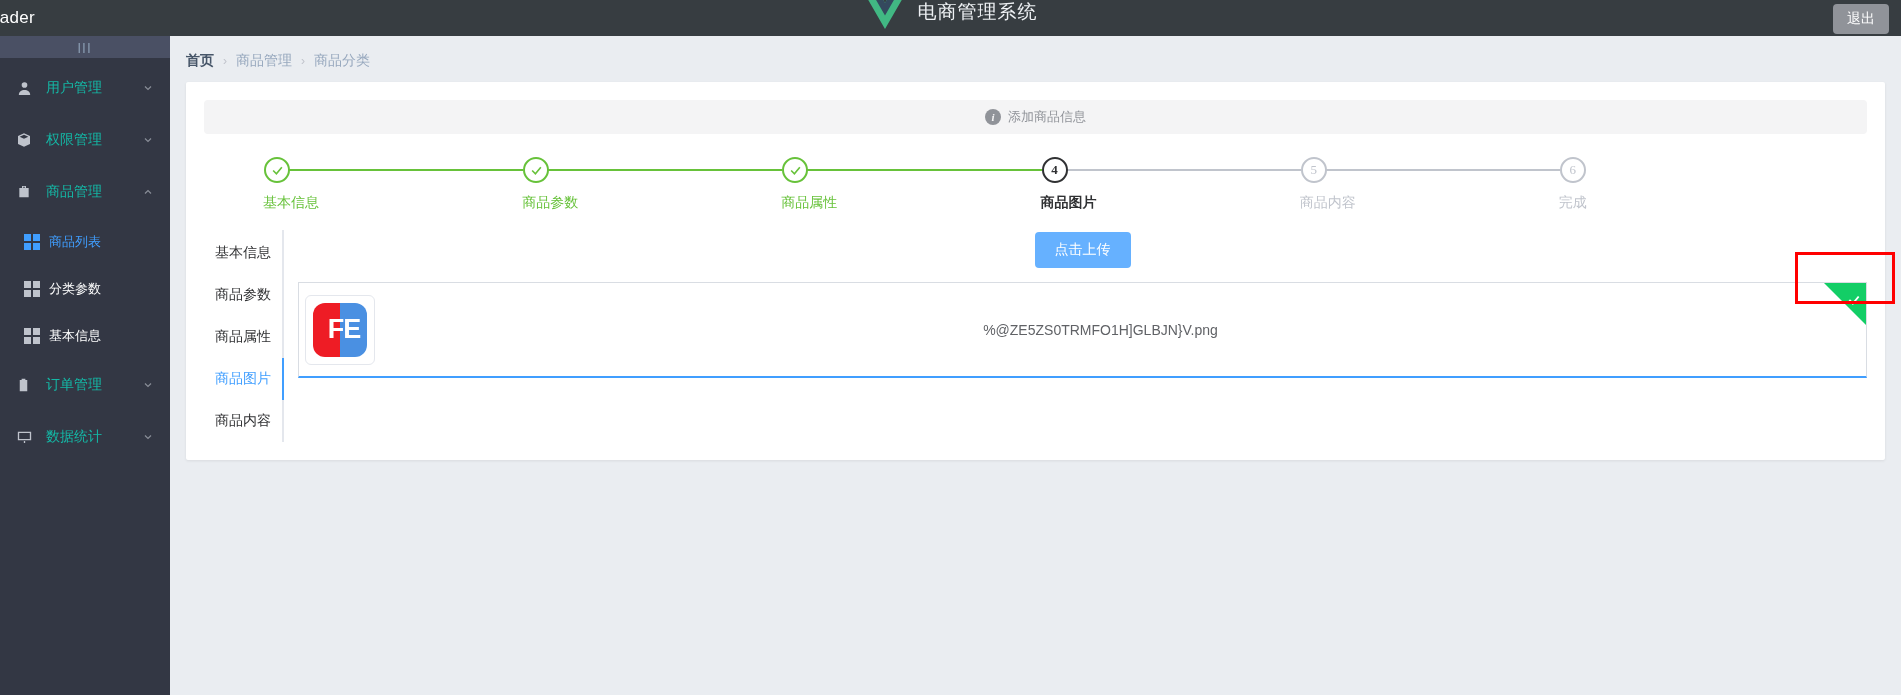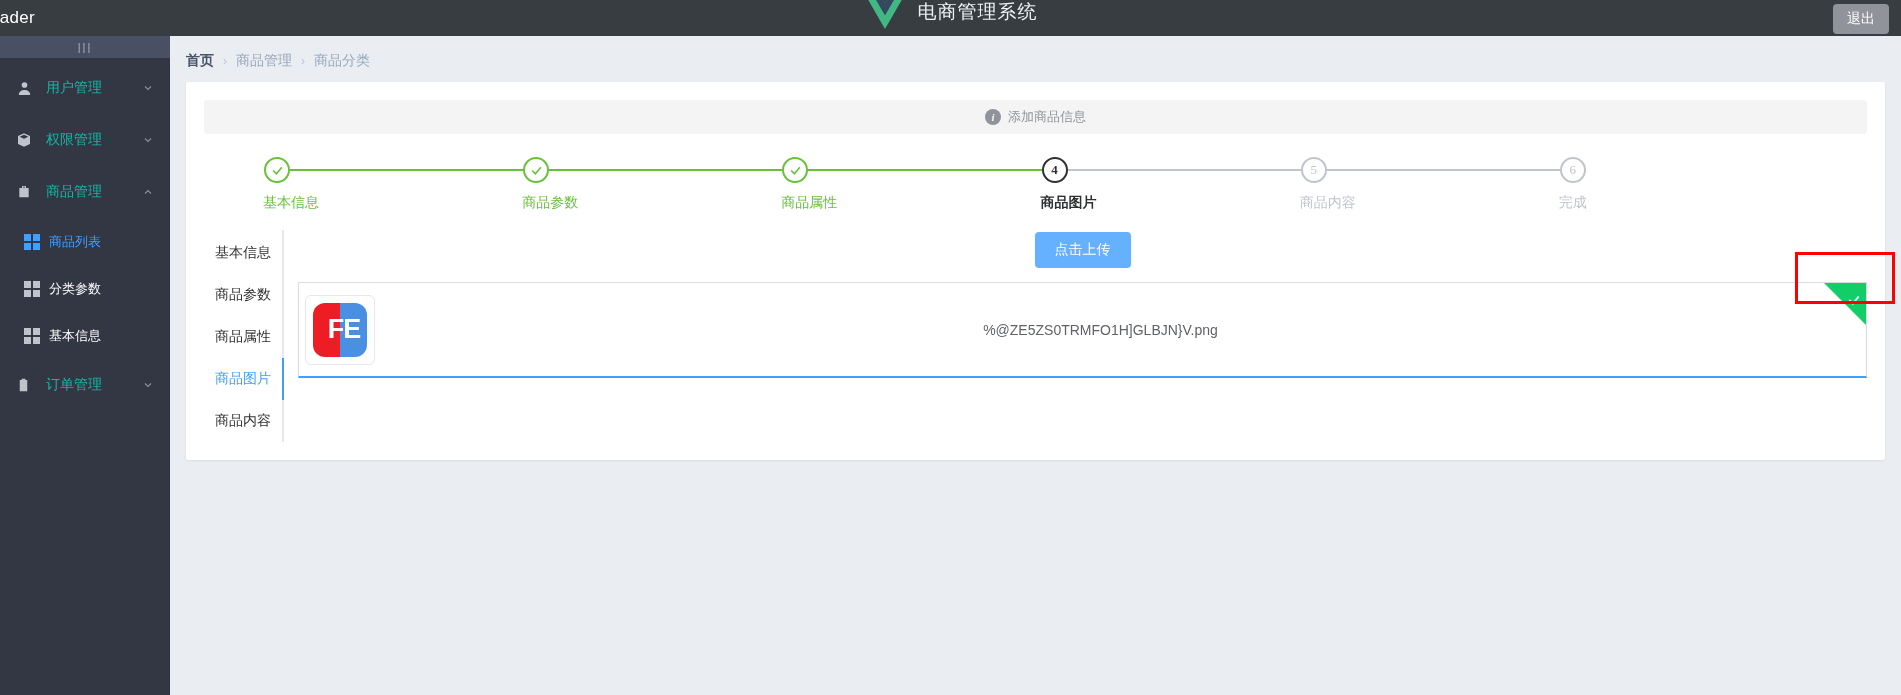--- a/index.html
+++ b/index.html
@@ -297,20 +297,32 @@
           <svg width="15" height="16" viewBox="0 0 24 24" fill="#bfc3cc">
               <path d="M9 2h6v2h3v18H6V4h3zm0 7h6v1.6H9zm0 4h6v1.6H9zm0 4h4v1.6H9z"></path>
             </svg>
         </span>
         <span class="label">订单管理</span>
         <svg class="caret" viewBox="0 0 24 24" fill="none" stroke="#cfd3dc" stroke-width="2.4">
             <path d="M6 9l6 6 6-6"></path>
           </svg>
       </div>
 
+      <div class="menu-group-title">
+        <span class="mi">
+          <svg width="17" height="16" viewBox="0 0 24 24" fill="#bfc3cc">
+              <path d="M2 4h20v13H2zm2 2v9h16V6zm7 12h2v3h-2z"></path>
+              <path d="M5.5 12.5l3-3 2.5 2.5 4.5-5" stroke="#333744" stroke-width="1.6" fill="none"></path>
+            </svg>
+        </span>
+        <span class="label">数据统计</span>
+        <svg class="caret" viewBox="0 0 24 24" fill="none" stroke="#cfd3dc" stroke-width="2.4">
+            <path d="M6 9l6 6 6-6"></path>
+          </svg>
+      </div>
 
     </div>
   </div>
 
   <div class="main">
 
     <div class="breadcrumb">
       <span class="bc-item first">首页</span>
       <span class="bc-sep">›</span>
       <span class="bc-item">商品管理</span>

